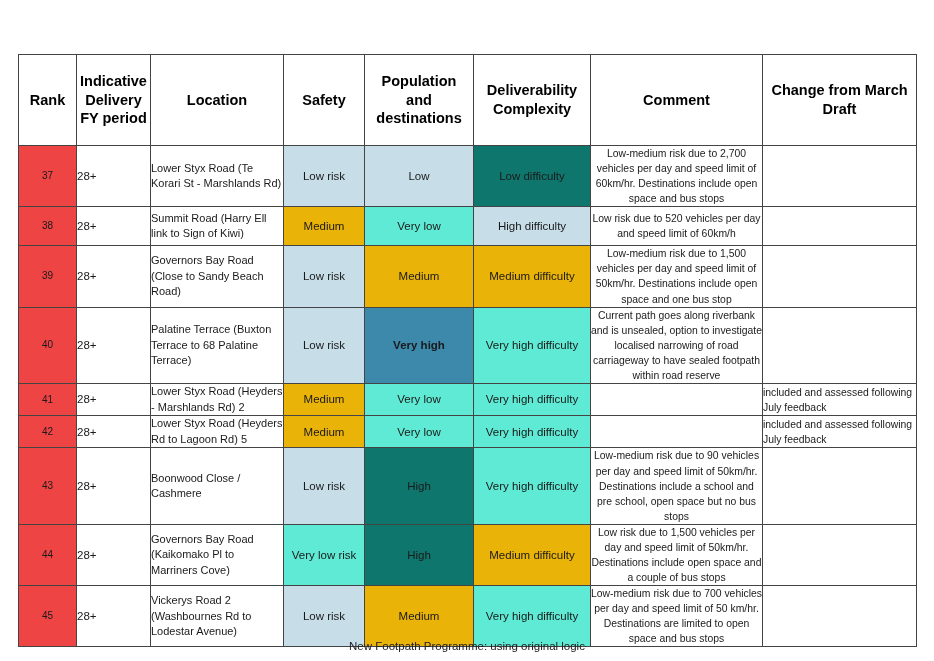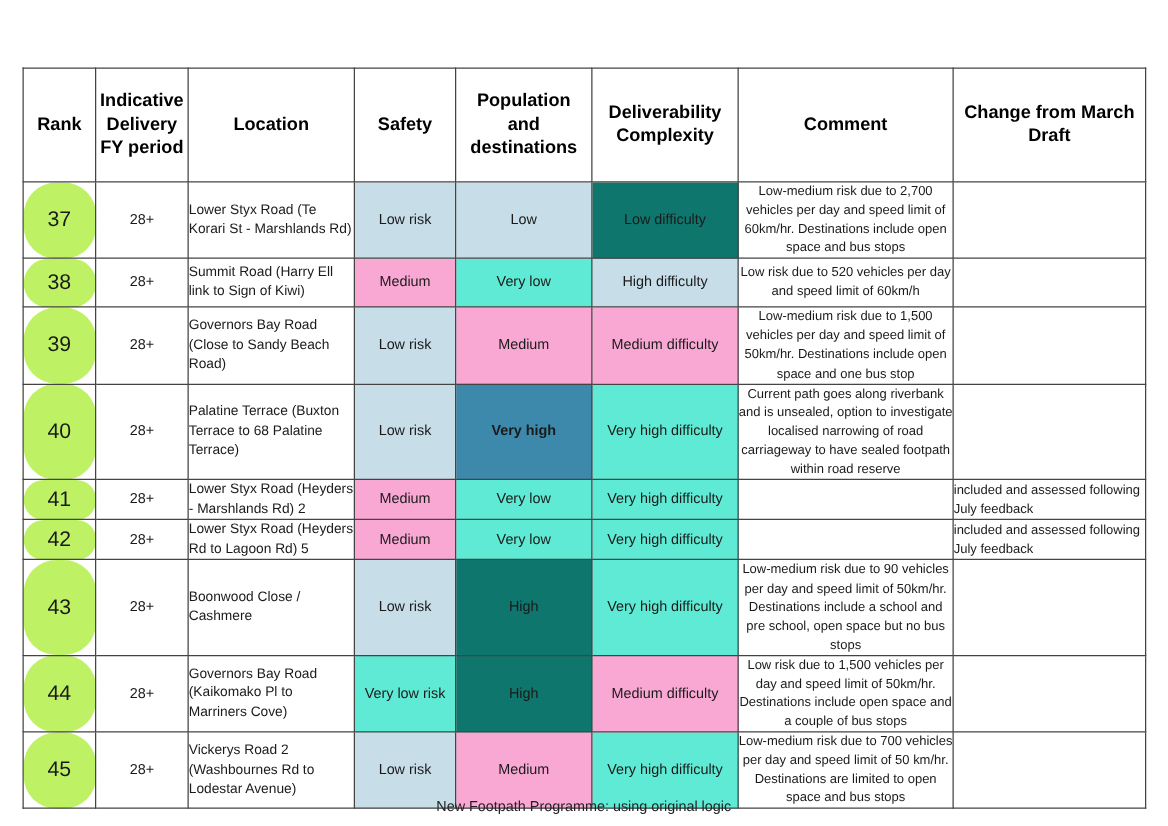--- a/index.html
+++ b/index.html
@@ -64,26 +64,24 @@
   }
   thead th .hl { display: block; }
 
   tbody td {
     font-size: 11px;
     line-height: 1.42;
     color: #1a1a1a;
   }
   td.rank-cell {
     text-align: center;
-    font-size: 17px;
-    background: #bef264;
-    border-radius: 26px;
+    font-size: 10px;
+    background: #ef4444;
   }
   td.fy-cell {
-    text-align: center;
     font-size: 11.5px;
     background: #ffffff;
   }
   td.loc-cell {
     text-align: left;
     padding: 3px 5px 3px 6px;
     background: #ffffff;
     vertical-align: middle;
   }
   td.safety-cell,
@@ -104,21 +102,21 @@
     text-align: left;
     padding: 2px 4px 2px 5px;
     vertical-align: top;
     font-size: 10.4px;
     line-height: 1.45;
   }
 
   
   .fill-none   { background: #5eead4; }
   .fill-light  { background: #C7DEE9; margin-left: 27px; }
-  .fill-mid    { background: #f9a8d4; }
+  .fill-mid    { background: #eab308; }
   .fill-dark   { background: #0f766e; }
   .fill-deep   { background: #3C89AC; font-weight: bold; }
 
   
   tr.r0 td { height: 50px; }
   tr.r1 td { height: 39px; }
   tr.r2 td { height: 43px; }
   tr.r3 td { height: 57px; }
   tr.r4 td { height: 32px; }
   tr.r5 td { height: 32px; }

